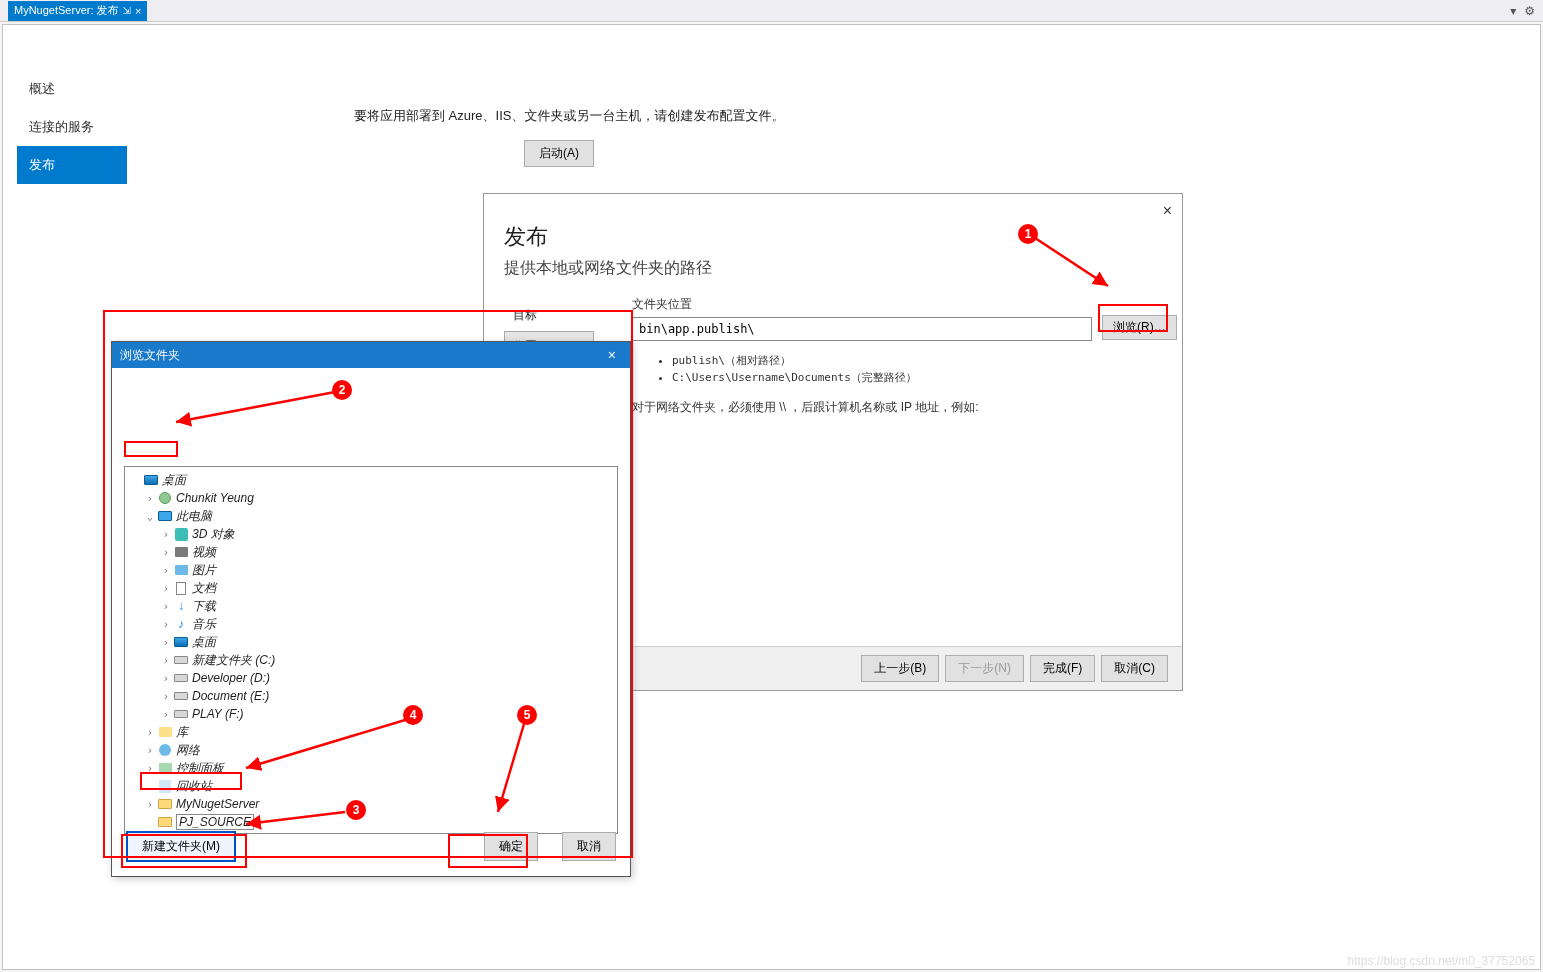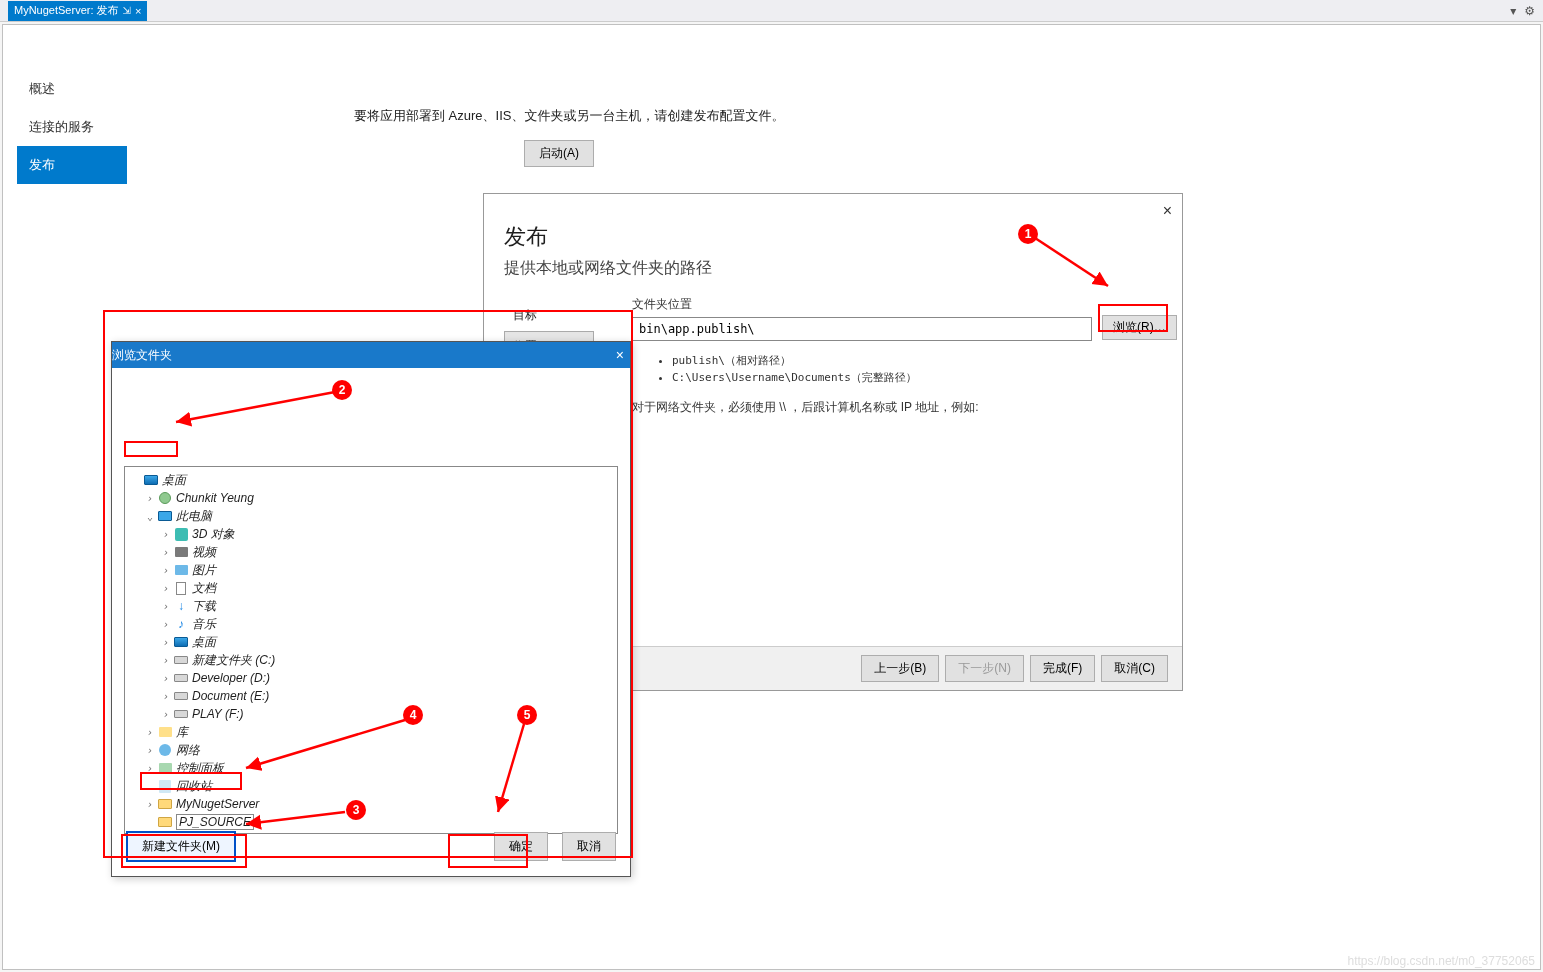--- a/index.html
+++ b/index.html
@@ -35,21 +35,21 @@
 .browse-btn { position: absolute; left: 618px; top: 121px; border: 1px solid #adadad; background: #e1e1e1; padding: 3px 10px; font-size: 12px; cursor: pointer; }
 .browse-highlight { border: 2px solid #ff0000; padding: 3px; position: absolute; left: 614px; top: 110px; width: 70px; height: 28px; pointer-events: none; }
 .help { font-size: 12px; color: #333; margin-top: 12px; line-height: 1.5; }
 .help ul { list-style: disc; margin-left: 40px; font-family: Consolas, monospace; font-size: 11px; }
 .wizard .footer { position: absolute; left: 0; right: 0; bottom: 0; height: 44px; background: #f0f0f0; border-top: 1px solid #ccc; display: flex; justify-content: flex-end; align-items: center; gap: 6px; padding-right: 14px; }
 .wizard .footer button { padding: 4px 12px; border: 1px solid #adadad; background: #e1e1e1; font-size: 12px; cursor: pointer; }
 .wizard .footer button:disabled { color: #999; }
 
 
 .browse-dialog { position: absolute; left: 108px; top: 316px; width: 520px; height: 536px; background: #fff; border: 1px solid #555; box-shadow: 2px 2px 8px rgba(0,0,0,.2); }
-.browse-dialog .titlebar { background: #1979ca; color: #fff; height: 26px; display: flex; align-items: center; padding: 0 0; font-size: 12px; }
+.browse-dialog .titlebar { background: #1979ca; color: #fff; height: 26px; display: flex; align-items: center; padding: 0 8px; font-size: 12px; }
 .browse-dialog .titlebar .x { margin-left: auto; font-size: 14px; cursor: pointer; padding: 0 6px; }
 .browse-dialog .tree-wrap { border: 1px solid #888; margin: 98px 12px 0 12px; height: 368px; overflow: auto; padding: 4px 2px; }
 .tree { font-size: 12px; }
 .tree-node { display: flex; align-items: center; height: 18px; white-space: nowrap; font-style: italic; }
 .tree-node .tw { width: 14px; text-align: center; color: #666; font-size: 10px; font-family: Consolas, monospace; }
 .tree-node .ic { width: 16px; height: 16px; margin-right: 3px; display: inline-flex; align-items: center; justify-content: center; }
 .tree-node.sel { }
 .tree-node.sel .label-edit { border: 1px solid #888; padding: 0 2px; background: #fff; }
 .ind-0 { padding-left: 2px; } .ind-1 { padding-left: 16px; } .ind-2 { padding-left: 32px; }
 .desktop-highlight { position: absolute; left: 12px; top: 99px; width: 54px; height: 16px; border: 2px solid #ff0000; pointer-events: none; }
@@ -283,21 +283,21 @@
               <span class="ic-folder"></span>
             </span>
             <span class="label-edit">PJ_SOURCE</span>
           </div>
       </div>
     </div>
     <div class="pj-highlight"></div>
     <div class="btn-row">
       <button class="newfolder-btn">新建文件夹(M)</button>
       <div style="flex:1"></div>
-      <button style="margin-right:14px;">确定</button>
+      <button style="margin-right:24px;">确定</button>
       <button>取消</button>
     </div>
     <div class="newfolder-highlight"></div>
     <div class="ok-highlight"></div>
   </div>
 </div>
 
 <div class="red-outline" style="left:103px; top:310px; width:530px; height:548px;"></div>
 
 <div class="anno-circle" style="left:1018px; top:224px;">1</div>

